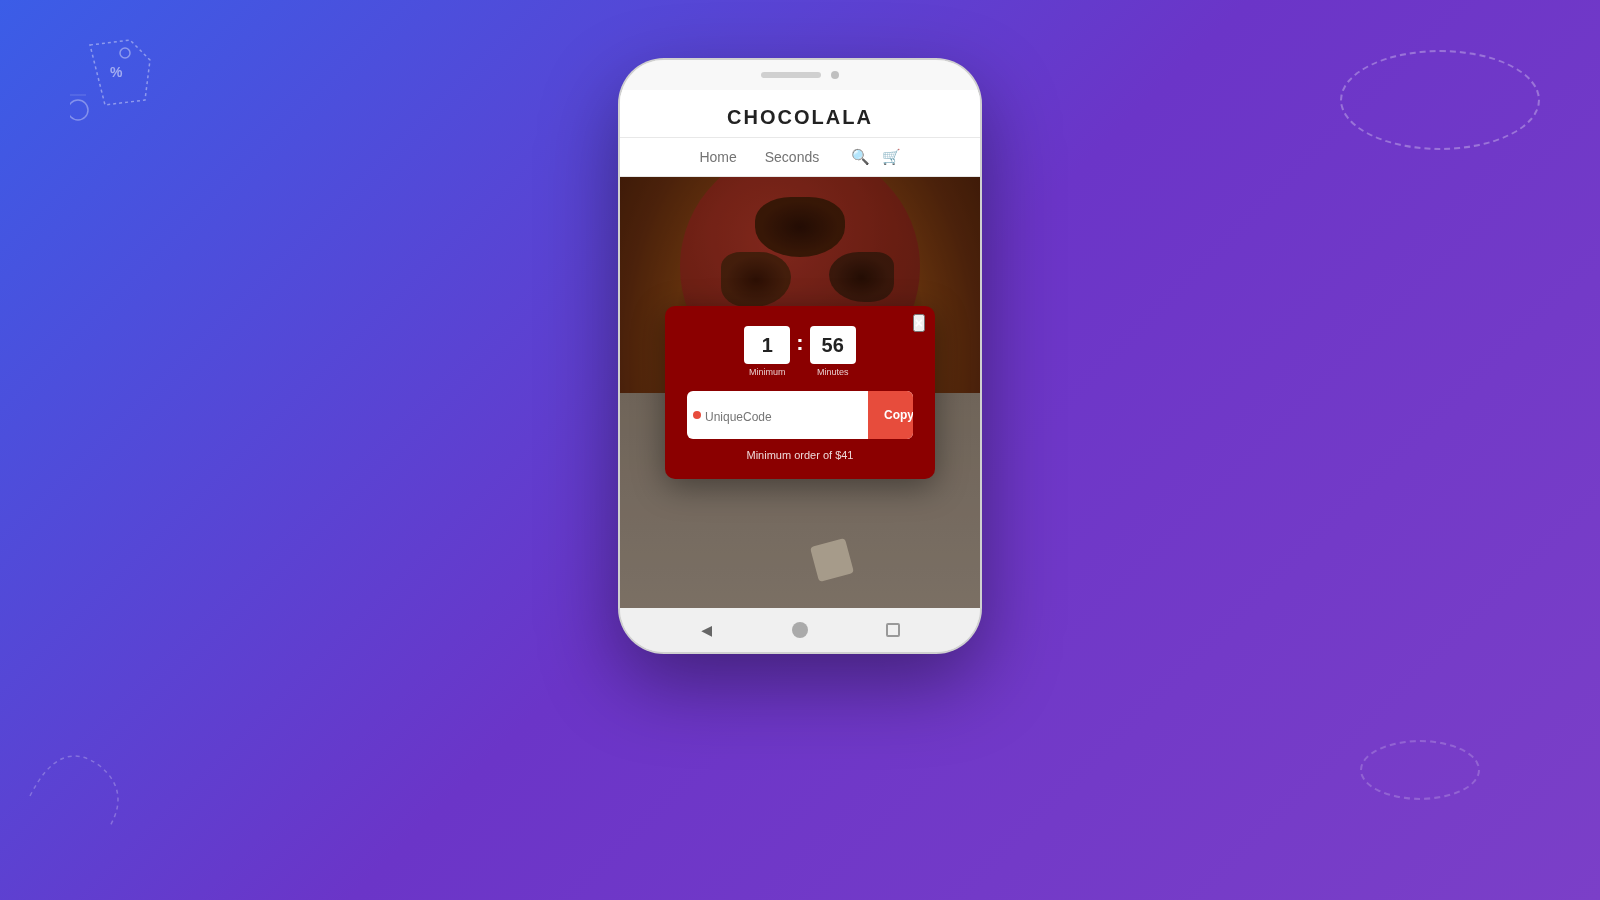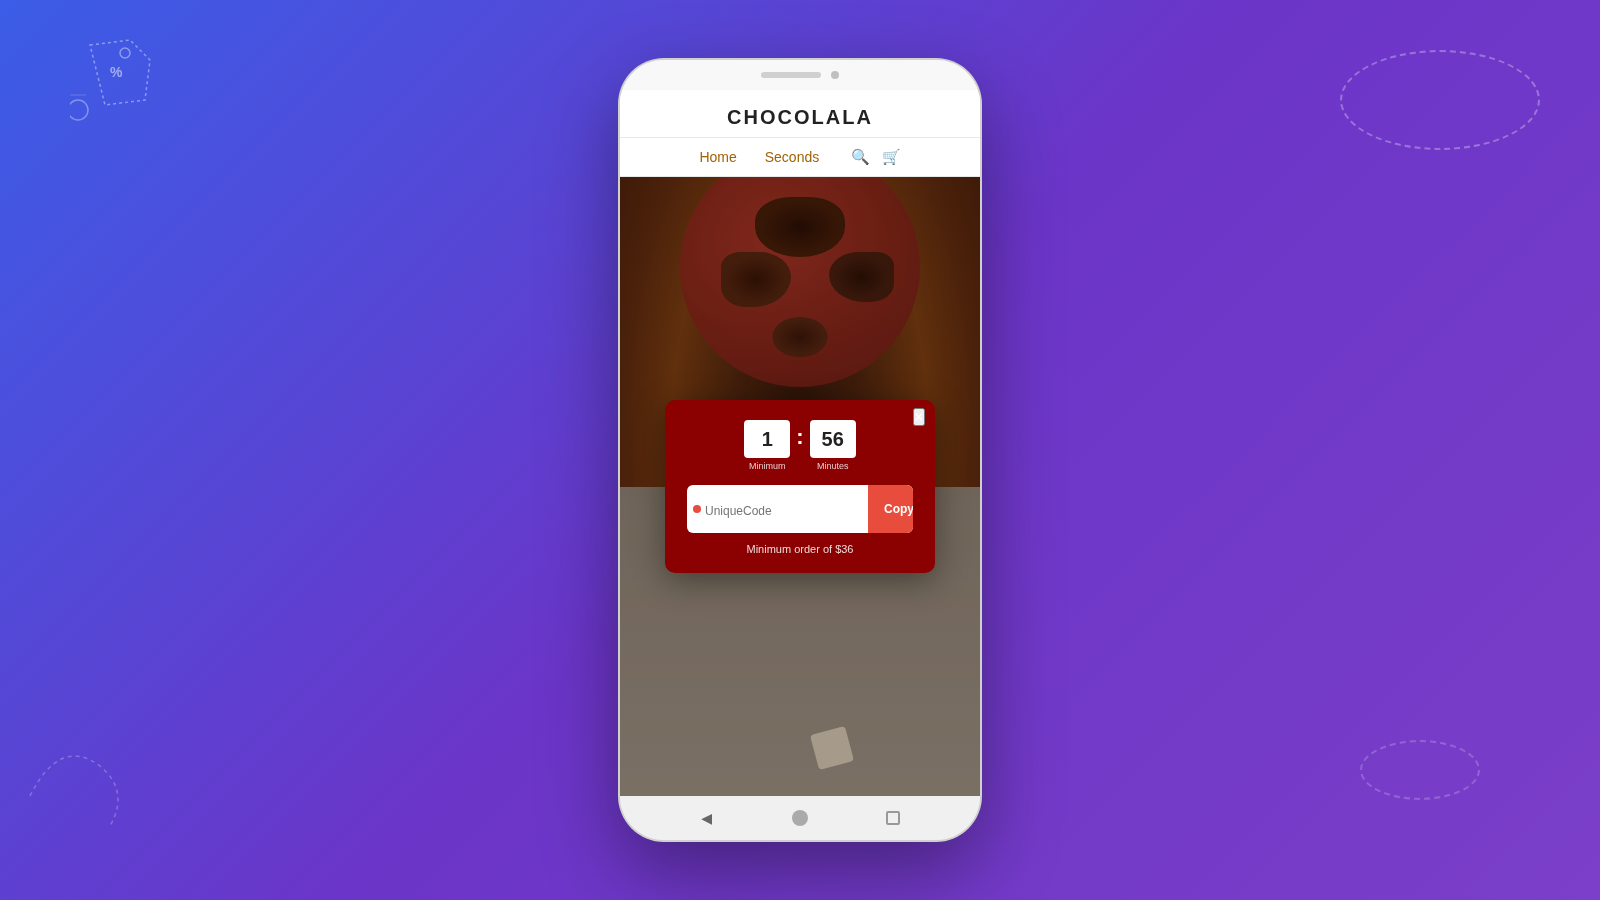--- a/index.html
+++ b/index.html
@@ -18,21 +18,21 @@
       position: absolute;
       top: 50%;
       left: 50%;
       transform: translate(-50%, -50%);
       width: 360px;
       height: 780px;
     }
 
     .phone-frame {
       width: 360px;
-      height: 780px;
+      height: 592px;
       background: #f0f0f0;
       border-radius: 44px;
       box-shadow:
         0 0 0 2px #d0d0d0,
         0 30px 80px rgba(0,0,0,0.4),
         inset 0 0 0 2px #e8e8e8;
       position: relative;
       overflow: hidden;
       display: flex;
       flex-direction: column;
@@ -97,21 +97,21 @@
       align-items: center;
       justify-content: center;
       padding: 10px 0;
       border-bottom: 1px solid #e8e8e8;
       flex-shrink: 0;
       gap: 28px;
     }
 
     .nav-link {
       font-size: 14px;
-      color: #a16207;
+      color: #737373;
       cursor: pointer;
       text-decoration: none;
     }
 
     .nav-icons {
       display: flex;
       gap: 12px;
       margin-left: 4px;
     }
 
@@ -415,21 +415,21 @@
                 <div class="countdown-label">Minutes</div>
               </div>
             </div>
 
             <div class="coupon-row">
               <div class="coupon-error-dot"></div>
               <input class="coupon-input" type="text" placeholder="UniqueCode" style="">
               <button class="copy-btn">Copy</button>
             </div>
 
-            <div class="popup-min-order">Minimum order of $36</div>
+            <div class="popup-min-order">Minimum order of $41</div>
 
           </div>
         </div>
       </div>
 
     </div>
 
     <div class="phone-bottom">
       <div class="bottom-nav-btn">
         <span style="color:#666;font-size:14px;">◀</span>

